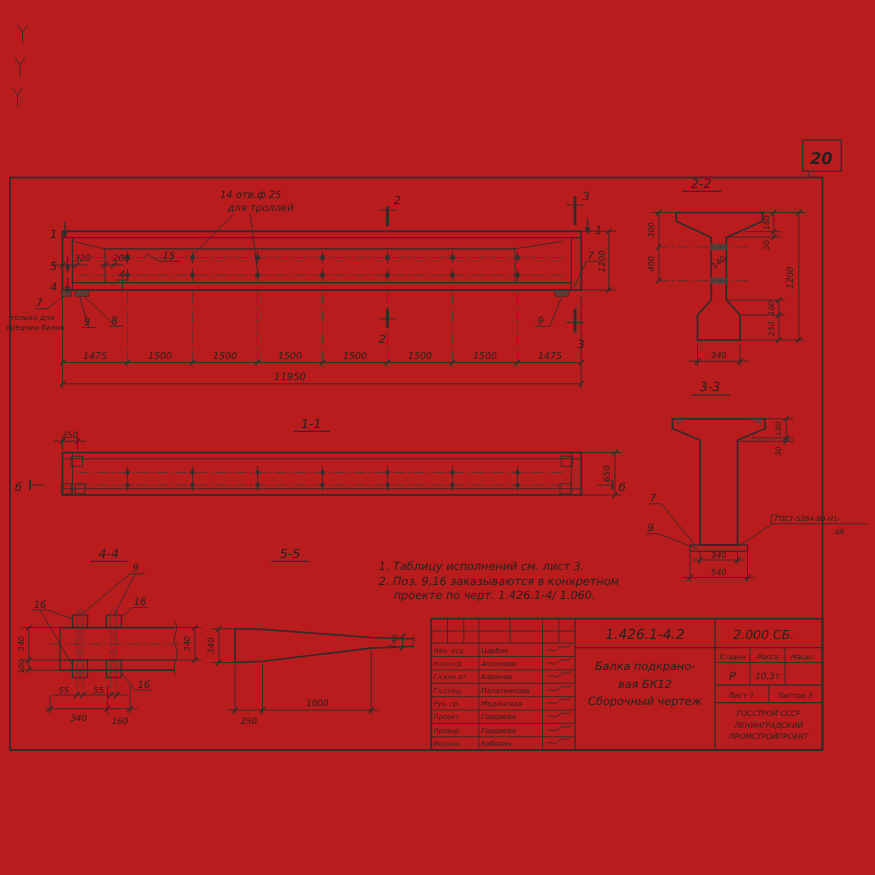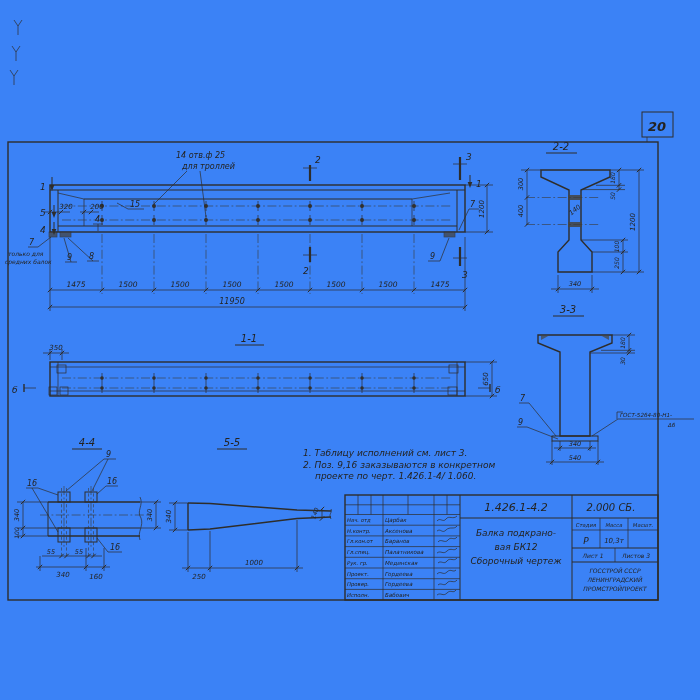--- a/index.html
+++ b/index.html
@@ -1,16 +1,16 @@
 <!DOCTYPE html>
 <html><head>
 <meta charset="utf-8">
 <style>
   html,body{margin:0;padding:0;background:#ffffff;}
-  #sheet{position:relative;width:700px;height:700px;background:#3b82f6;overflow:hidden;}
+  #sheet{position:relative;width:700px;height:700px;background:#b91c1c;overflow:hidden;}
   svg{position:absolute;top:0;left:0;}
   .ln{stroke:#2e2d2b;fill:none;}
   .thin{stroke-width:0.7;}
   .med{stroke-width:1.0;}
   .thick{stroke-width:1.4;}
   .cut{stroke-width:2.2;}
   .chain{stroke:#3a3938;stroke-width:0.6;stroke-dasharray:9 2.5 1.8 2.5;fill:none;}
   .dash{stroke:#3a3938;stroke-width:0.6;stroke-dasharray:3.2 2.2;fill:none;}
   .t{font-family:"DejaVu Sans",sans-serif;font-style:italic;fill:#242321;}
   .s5{font-size:5.3px;}.s55{font-size:5.6px;}.s6{font-size:6px;}.s65{font-size:6.5px;}

